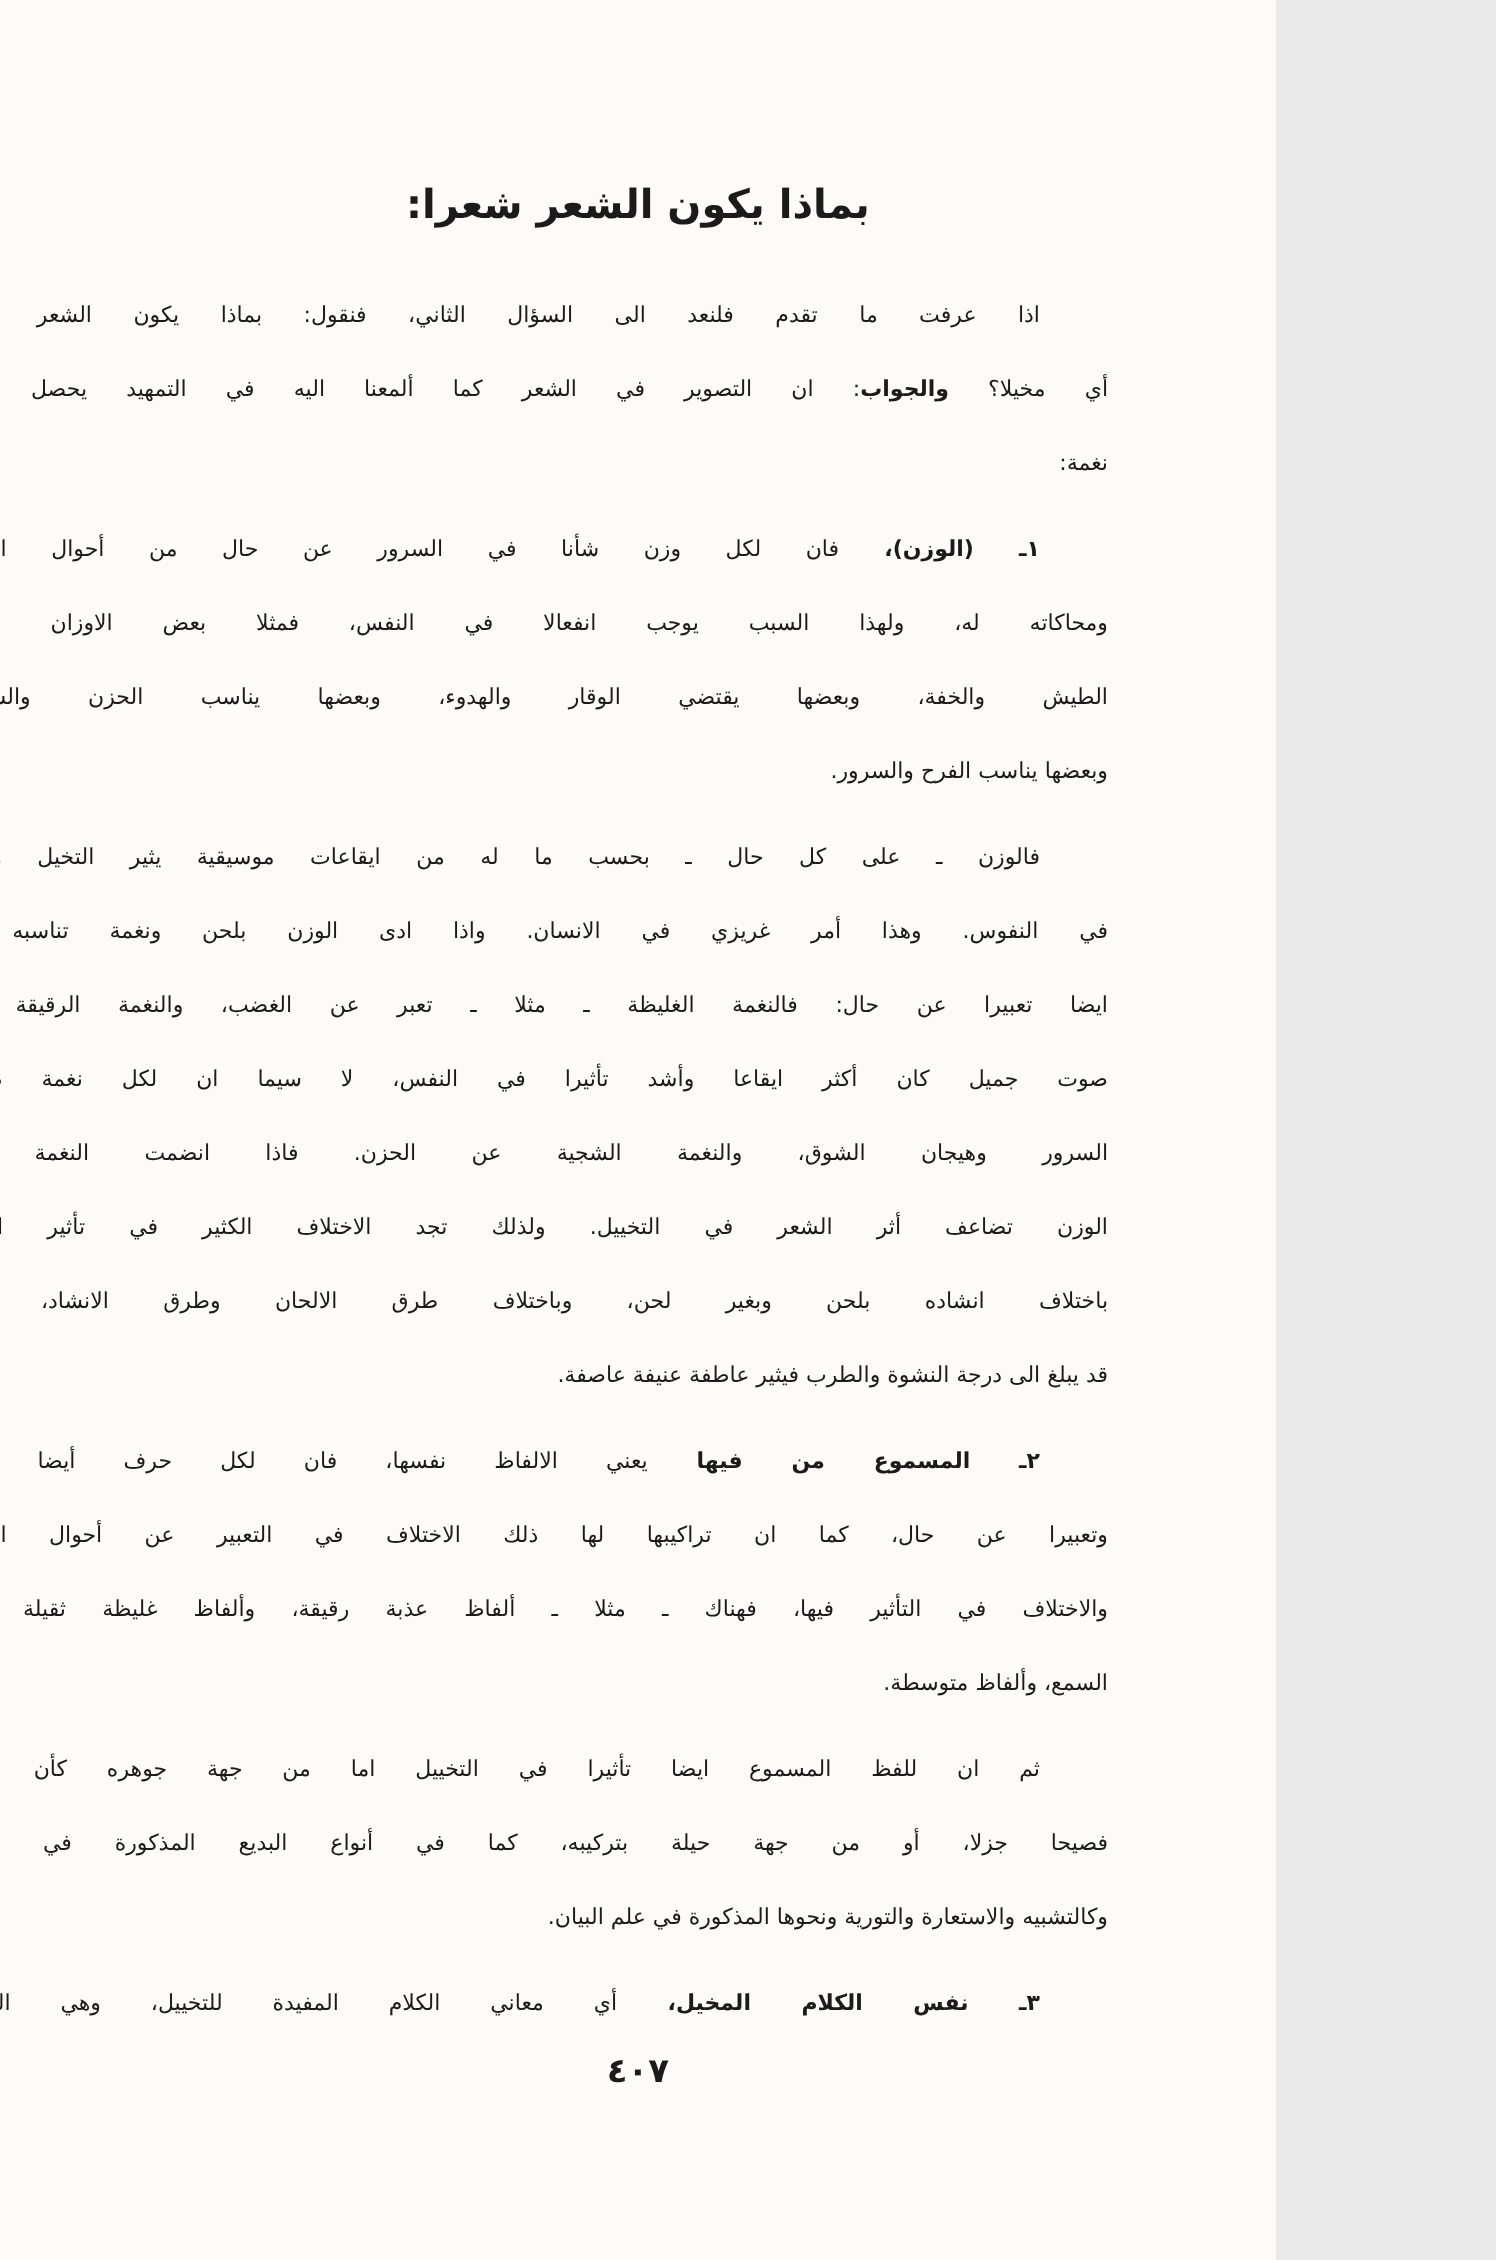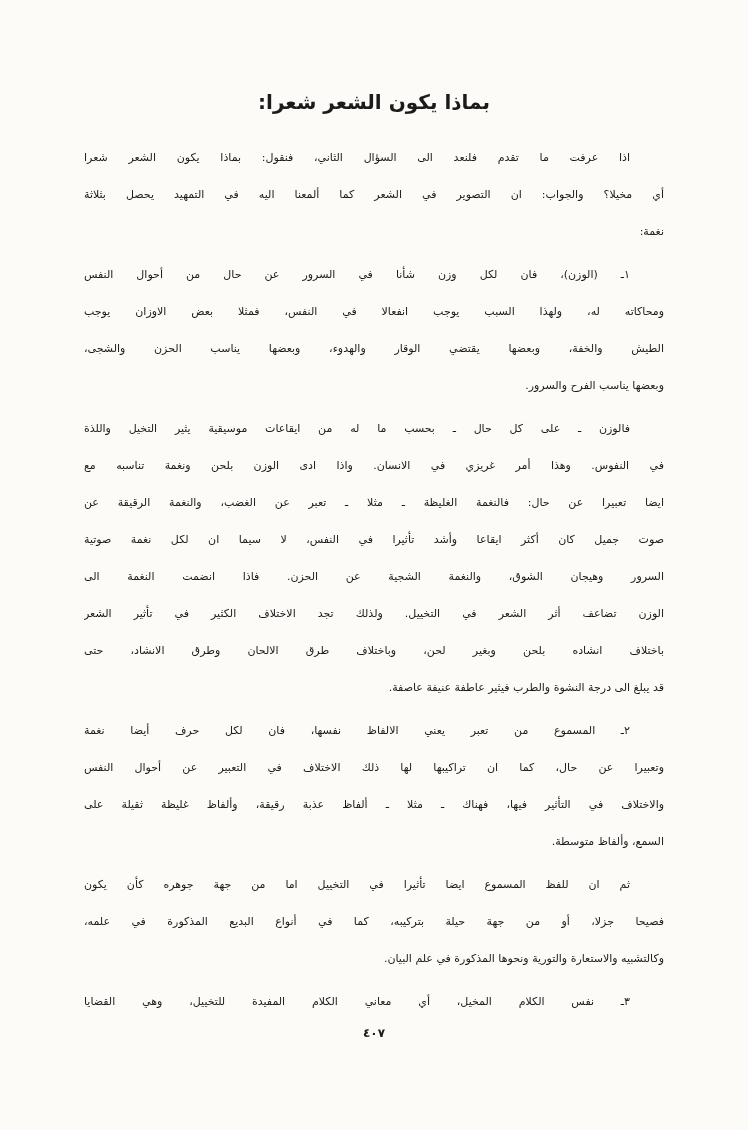--- a/index.html
+++ b/index.html
@@ -3,21 +3,21 @@
 <meta charset="utf-8">
 <style>
   html, body { margin: 0; padding: 0; }
   body {
     width: 748px; height: 1130px;
     background: #e9e9e9;
     font-family: "DejaVu Sans", sans-serif;
   }
   .page {
     position: relative;
-    width: 748px; height: 1130px;
+    width: 638px; height: 1130px;
     background: #fcfbf8;
     direction: rtl;
     color: #1b1b1b;
     overflow: hidden;
   }
   .title {
     position: absolute;
     top: 90px; right: 84px; left: 84px;
     margin: 0;
     text-align: center;
@@ -34,26 +34,26 @@
     display: block;
     height: 37px;
     line-height: 37px;
     font-size: 11px;
     text-align: justify;
     text-align-last: justify;
     overflow: hidden;
   }
   .line.first { padding-right: 34px; }
   .line.last  { text-align-last: right; }
-  .bold { font-weight: normal; }
+  .bold { font-weight: bold; }
   .pageno {
     position: absolute;
     top: 1026px; right: 0; left: 0;
     text-align: center;
-    font-size: 12px;
+    font-size: 17px;
     font-weight: bold;
     letter-spacing: 3px;
   }
 </style>
 </head>
 <body>
 
 <div class="page">
 
   <h1 class="title">بماذا يكون الشعر شعرا:</h1>
@@ -78,21 +78,21 @@
       <span class="line">في النفوس. وهذا أمر غريزي في الانسان. واذا ادى الوزن بلحن ونغمة تناسبه مع</span>
       <span class="line">ايضا تعبيرا عن حال: فالنغمة الغليظة ـ مثلا ـ تعبر عن الغضب، والنغمة الرقيقة عن</span>
       <span class="line">صوت جميل كان أكثر ايقاعا وأشد تأثيرا في النفس، لا سيما ان لكل نغمة صوتية</span>
       <span class="line">السرور وهيجان الشوق، والنغمة الشجية عن الحزن. فاذا انضمت النغمة الى</span>
       <span class="line">الوزن تضاعف أثر الشعر في التخييل. ولذلك تجد الاختلاف الكثير في تأثير الشعر</span>
       <span class="line">باختلاف انشاده بلحن وبغير لحن، وباختلاف طرق الالحان وطرق الانشاد، حتى</span>
       <span class="line last">قد يبلغ الى درجة النشوة والطرب فيثير عاطفة عنيفة عاصفة.</span>
     </p>
 
     <p class="para">
-      <span class="line first"><span class="bold">٢ـ المسموع من تعبر </span><span>يعني الالفاظ نفسها، فان لكل حرف أيضا نغمة</span></span>
+      <span class="line first"><span class="bold">٢ـ المسموع من فيها </span><span>يعني الالفاظ نفسها، فان لكل حرف أيضا نغمة</span></span>
       <span class="line">وتعبيرا عن حال، كما ان تراكيبها لها ذلك الاختلاف في التعبير عن أحوال النفس</span>
       <span class="line">والاختلاف في التأثير فيها، فهناك ـ مثلا ـ ألفاظ عذبة رقيقة، وألفاظ غليظة ثقيلة على</span>
       <span class="line last">السمع، وألفاظ متوسطة.</span>
     </p>
 
     <p class="para">
       <span class="line first">ثم ان للفظ المسموع ايضا تأثيرا في التخييل اما من جهة جوهره كأن يكون</span>
       <span class="line">فصيحا جزلا، أو من جهة حيلة بتركيبه، كما في أنواع البديع المذكورة في علمه،</span>
       <span class="line last">وكالتشبيه والاستعارة والتورية ونحوها المذكورة في علم البيان.</span>
     </p>

